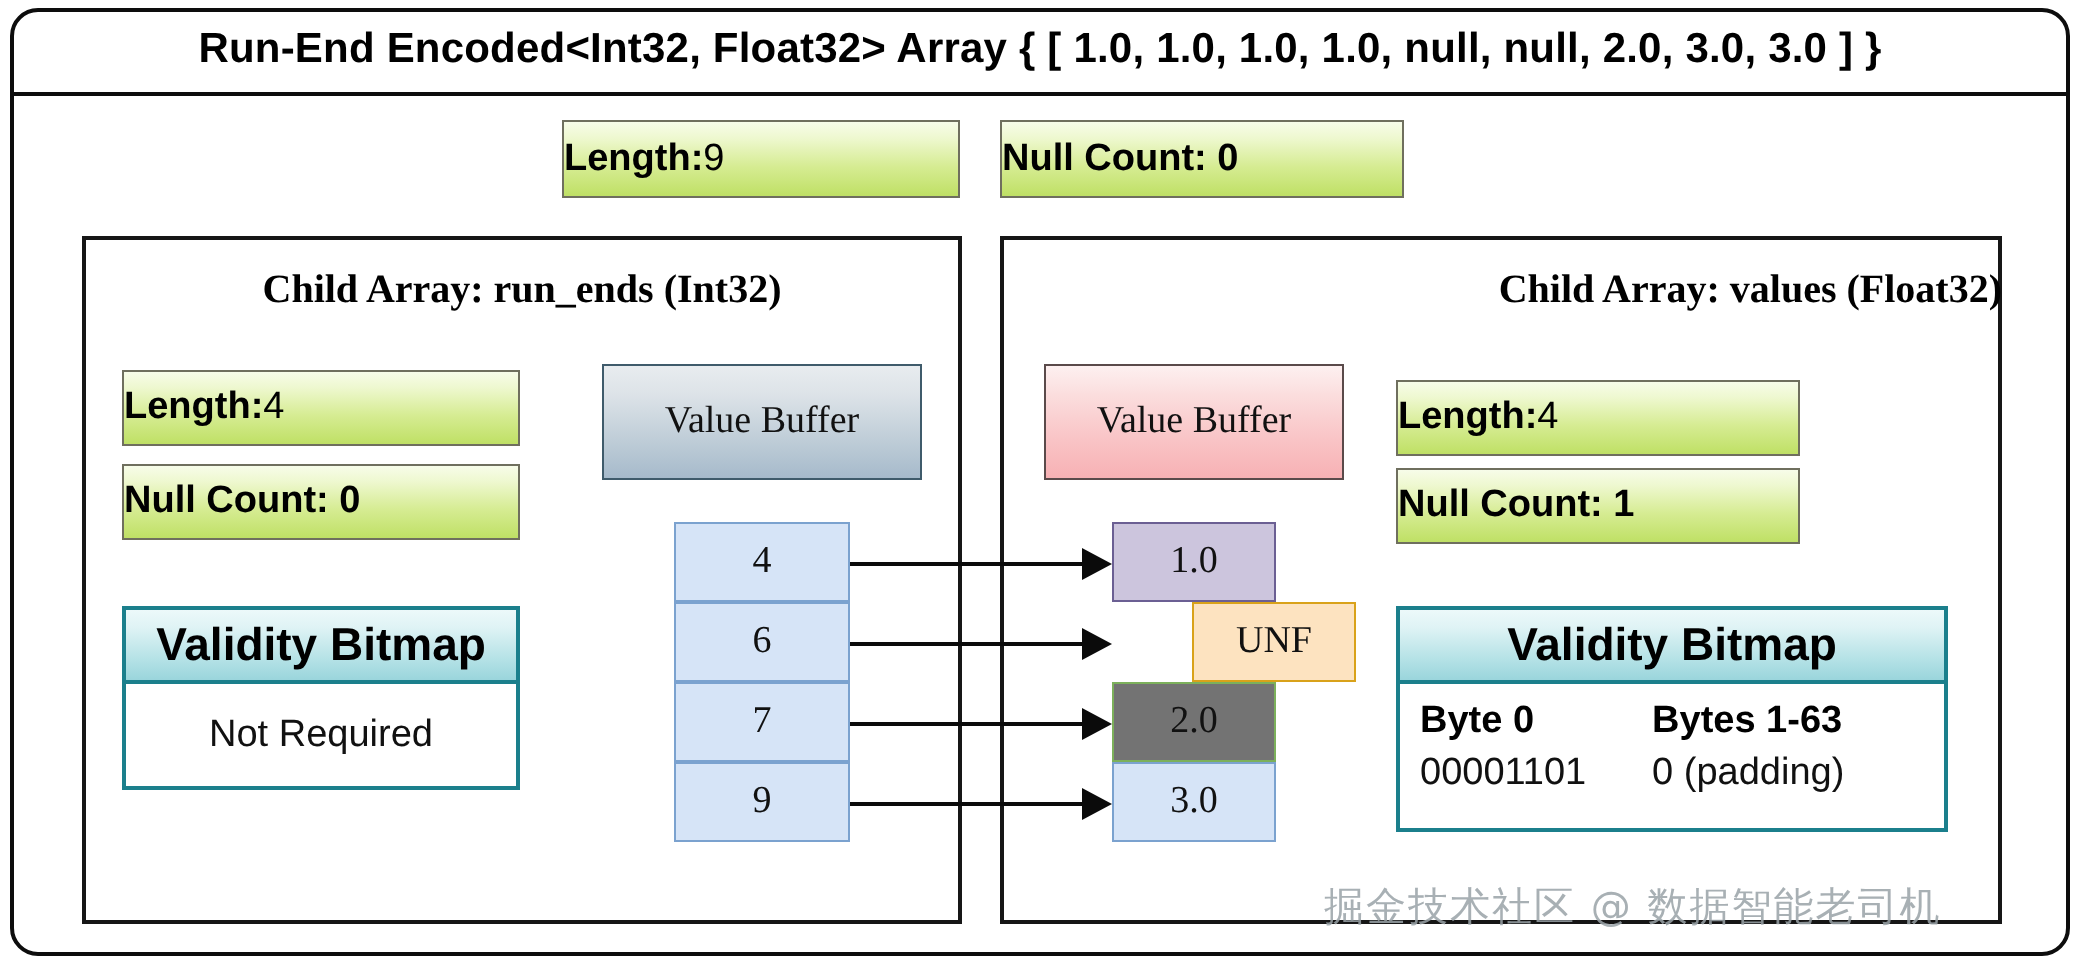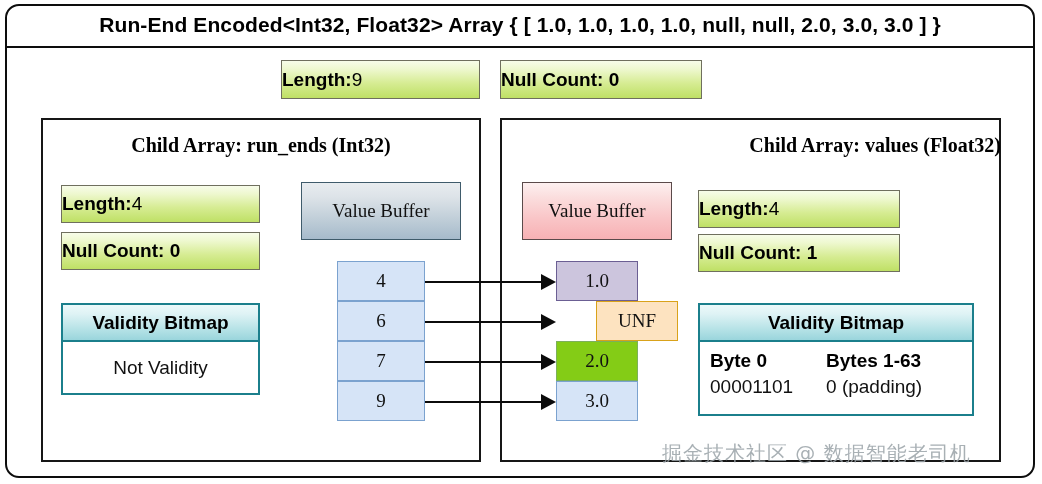--- a/index.html
+++ b/index.html
@@ -42,30 +42,30 @@
   .vbuf.pink{border-color:#5a4a4a;
         background:linear-gradient(to bottom,#fdf0f0 0%,#fbdede 25%,#f9c4c6 65%,#f7b1b4 100%);}
 
   
   .cell{position:absolute;box-sizing:border-box;display:flex;align-items:center;
         justify-content:center;font-size:19px;color:#111;
         font-family:"Liberation Serif",serif;}
   .cell.blue{background:#d6e4f7;border:1.6px solid #7ba2cf;}
   .cell.purple{background:#ccc5dd;border:1.6px solid #6b5f93;}
   .cell.orange{background:#fde3c0;border:1.6px solid #d9a21a;}
-  .cell.green{background:#84cc16;border:1.6px solid #7cb05b;}
+  .cell.green{background:#737373;border:1.6px solid #7cb05b;}
   .cell.lblue{background:#d6e4f7;border:1.6px solid #7ba2cf;}
 
   
   .vb{position:absolute;box-sizing:border-box;border:2px solid #1b7f8c;background:#fff;}
   .vb-head{box-sizing:border-box;height:37px;width:100%;
            background:linear-gradient(to bottom,#ecf9fa 0%,#dff3f5 25%,#b5e2e6 70%,#9ad5dc 100%);
            border-bottom:2px solid #1b7f8c;
            display:flex;align-items:center;justify-content:center;
-           font-size:19px;font-weight:bold;color:#000;}
+           font-size:23px;font-weight:bold;color:#000;}
   .vb-body{box-sizing:border-box;display:flex;align-items:center;justify-content:center;
            font-size:19px;color:#111;height:calc(100% - 37px);}
 
   .vb-grid{box-sizing:border-box;height:calc(100% - 37px);padding:4px 10px 12px 10px;
            display:flex;flex-direction:column;justify-content:center;}
   .vb-row{display:flex;}
   .vb-row .c1{width:128px;text-align:left;}
   .vb-row .c2{width:150px;text-align:left;}
   .vb-row.head{font-weight:bold;font-size:19px;color:#000;padding-bottom:4px;}
   .vb-row.val{font-size:19px;color:#111;}
@@ -123,21 +123,21 @@
   </div>
   <div class="cell blue" style="left:337px;top:341px;width:88px;height:40px;">
     <span>7</span>
   </div>
   <div class="cell blue" style="left:337px;top:381px;width:88px;height:40px;">
     <span>9</span>
   </div>
 
   <div class="vb" style="left:61px;top:303px;width:199px;height:92px;">
     <div class="vb-head">Validity Bitmap</div>
-    <div class="vb-body">Not Validity</div>
+    <div class="vb-body">Not Required</div>
   </div>
 
   <div class="panel" style="left:500px;top:118px;width:501px;height:344px;"></div>
   <div class="panel-title" style="left:500px;top:134px;width:501px;text-align:right;">Child Array: values (Float32)</div>
 
   <div class="vbuf pink" style="left:522px;top:182px;width:150px;height:58px;">
     <span>Value Buffer</span>
   </div>
 
   <div class="badge" style="left:698px;top:190px;width:202px;height:38px;">

